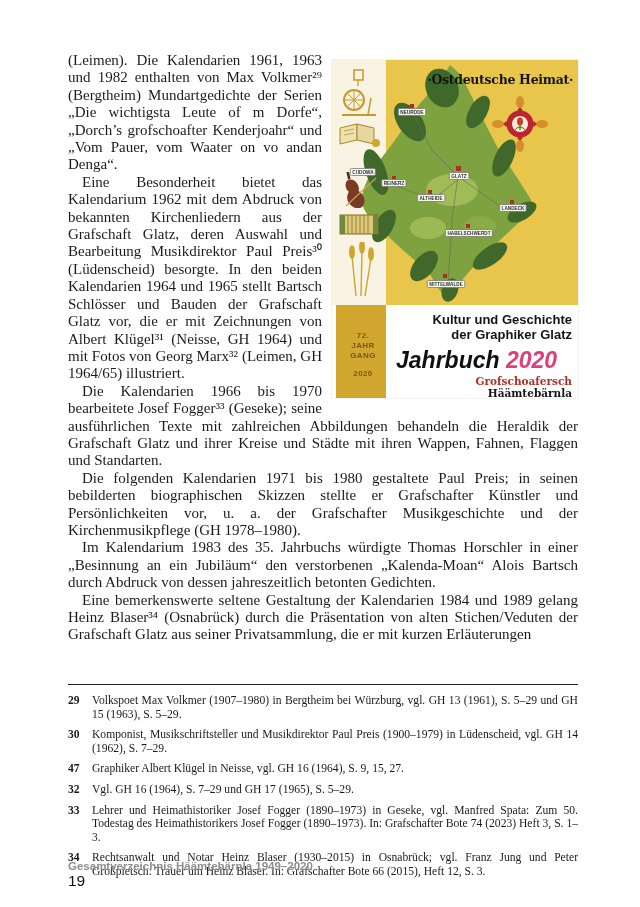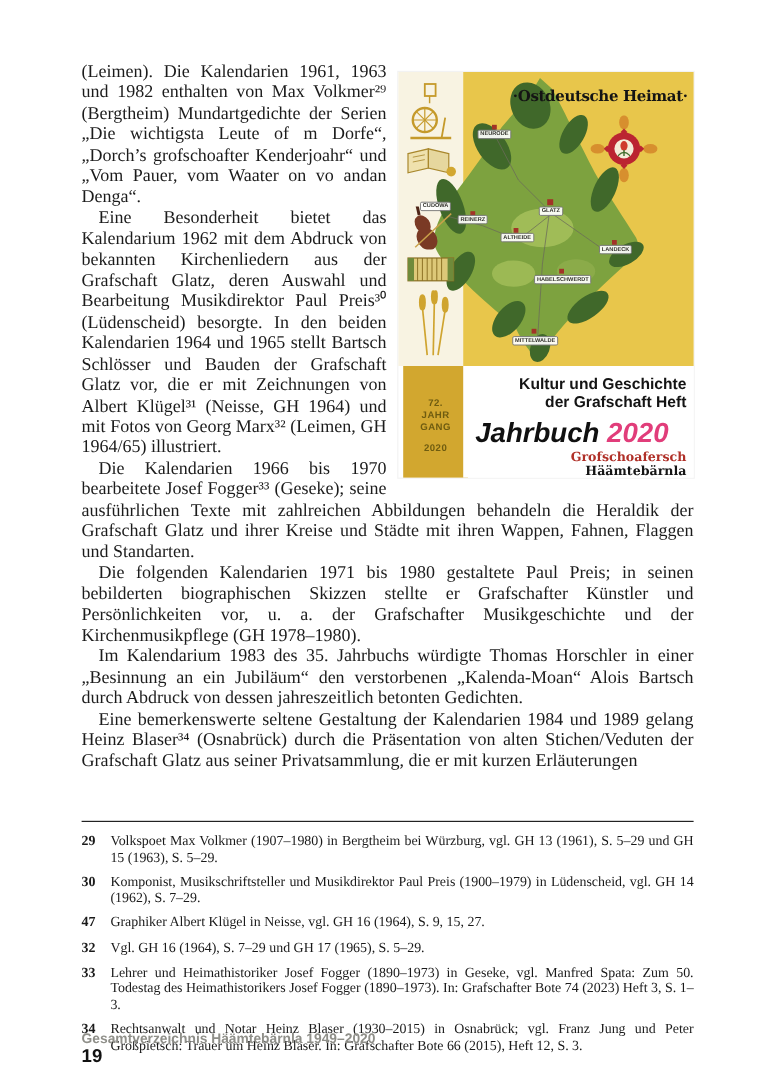--- a/index.html
+++ b/index.html
@@ -39,21 +39,21 @@
   .footnotes{position:absolute;left:68px;top:684px;width:510px;}
   .fn-rule{border-top:1px solid #222;margin-bottom:9px;width:510px;}
   .fn{display:flex;margin-bottom:7px;font-size:11.6px;line-height:13.6px;text-align:justify;}
   .fn-num{flex:none;width:24px;font-weight:bold;}
   .fn-text{flex:1;}
 
   
   .footer{position:absolute;left:68px;top:860px;width:510px;display:flex;justify-content:space-between;
           align-items:flex-start;flex-direction:column;}
   .footer-left{font-family:"Liberation Sans",sans-serif;font-size:11.5px;color:#8f8f89;font-weight:bold;}
-  .footer-page{font-family:"Liberation Sans",sans-serif;font-size:15.5px;font-weight:bold;color:#111;}
+  .footer-page{font-family:"Liberation Sans",sans-serif;font-size:15.5px;font-weight:normal;color:#111;}
 </style>
 </head>
 <body>
 
 <div class="page">
   <div class="content">
 
     <div class="cover">
       <div class="cv-strip-top"></div>
       <div class="cv-yellow"></div>
@@ -165,21 +165,21 @@
       <div class="cv-volume">
         <div>72.</div>
         <div>JAHR</div>
         <div>GANG</div>
         <div class="vol-year">2020</div>
       </div>
 
       <div class="cv-bottom">
         <div class="cv-subtitle">
           <div>Kultur und Geschichte</div>
-          <div>der Grafschaft Heft</div>
+          <div>der Graphiker Glatz</div>
         </div>
         <div class="cv-title">
           <span>Jahrbuch</span>
           <span class="year">2020</span>
         </div>
         <div class="cv-series">
           <span class="s1">Grofschoafersch</span>
           <span class="s2">Häämtebärnla</span>
         </div>
       </div>

